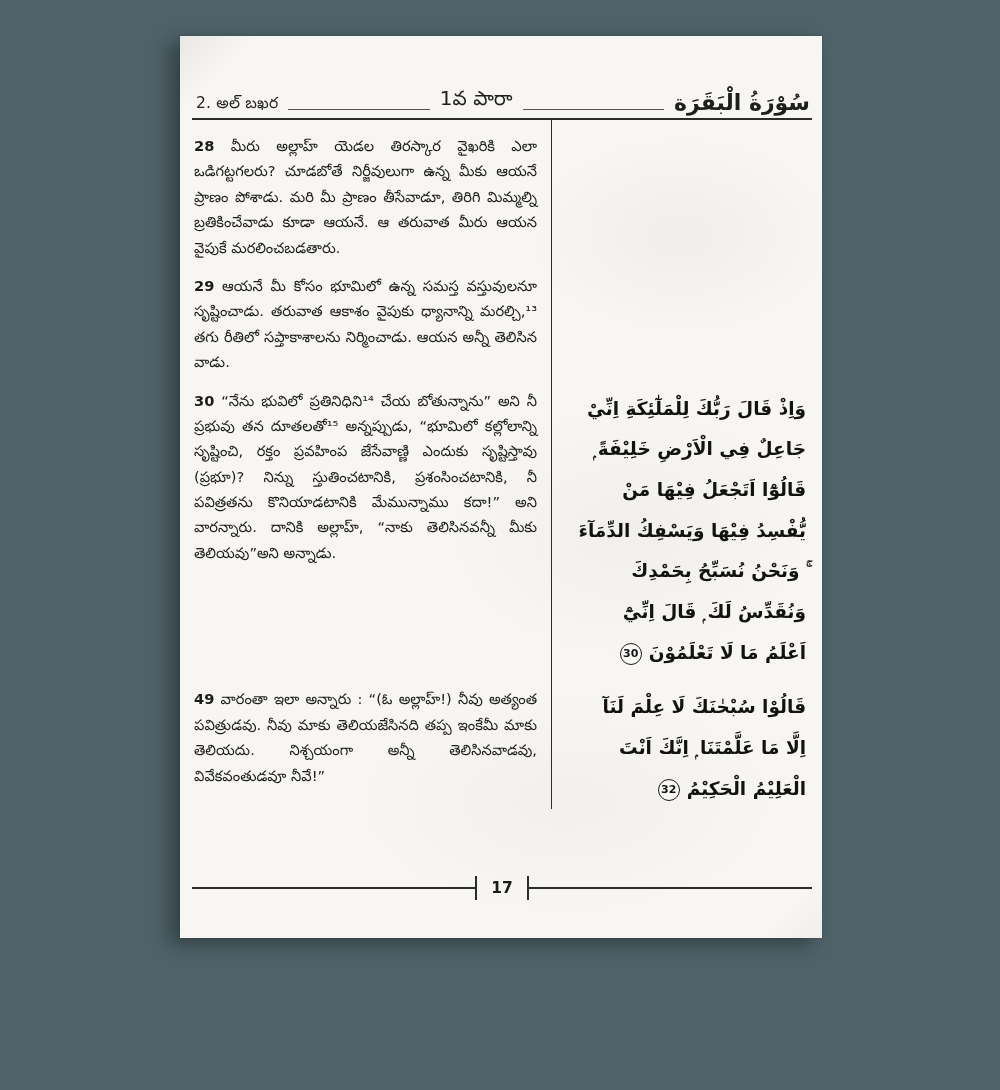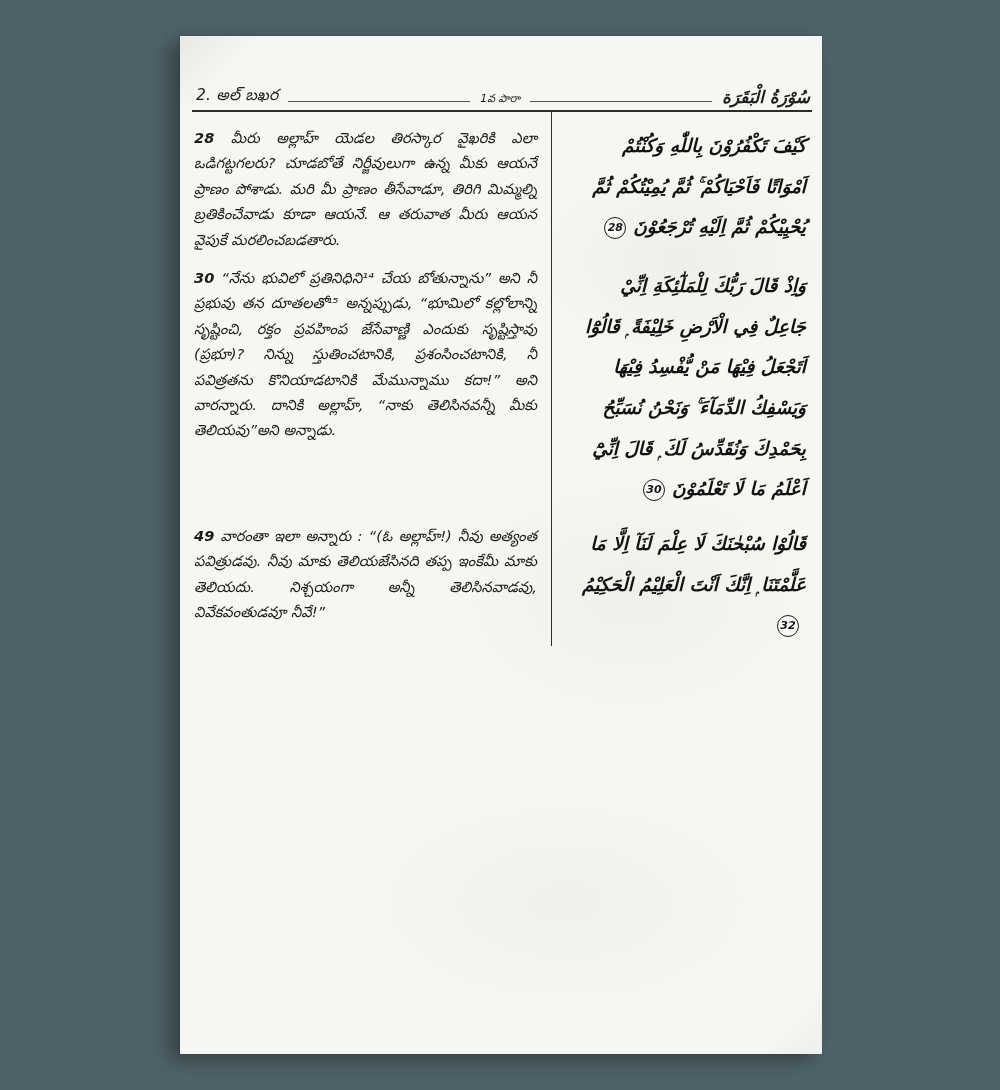--- a/index.html
+++ b/index.html
@@ -2,44 +2,43 @@
 <html><head>
 <meta charset="utf-8">
 <style>
   html,body{margin:0;padding:0;}
   body{
     width:1000px;height:1090px;position:relative;overflow:hidden;
     background:#4e6268;
     font-family:"DejaVu Sans", sans-serif;
   }
   .paper{
-    position:absolute;left:180px;top:36px;width:642px;height:1018px;
+    position:absolute;left:180px;top:36px;width:642px;height:902px;
     background:linear-gradient(135deg,#e9e8e4 0%,#f7f6f2 5%,#f7f6f2 96%,#efeeea 100%);
     box-shadow:-10px 6px 18px rgba(0,0,0,0.35), 0 0 0 1px rgba(0,0,0,0.06);
-    font-style:italic;
   }
   .paper::before{
     content:"";position:absolute;inset:0;pointer-events:none;
     background:
       radial-gradient(220px 140px at 78% 22%, rgba(90,90,90,0.05), transparent 70%),
       radial-gradient(260px 180px at 70% 55%, rgba(90,90,90,0.045), transparent 70%),
       radial-gradient(300px 160px at 60% 85%, rgba(90,90,90,0.04), transparent 70%);
   }
   .content{
     position:absolute;inset:0;box-sizing:border-box;
     padding:50px 10px 0 12px;color:#1e1e1e;
   }
   
   .hdr{
     display:flex;align-items:flex-end;
     border-bottom:2px solid #2c2c2c;padding:0 2px 3px 4px;
   }
   .hdr-left{font-size:15.5px;letter-spacing:.2px;white-space:nowrap;}
-  .hdr-center{font-size:11px;white-space:nowrap;}
-  .hdr-right{font-size:17px;font-weight:bold;direction:rtl;white-space:nowrap;}
+  .hdr-center{font-size:20px;white-space:nowrap;}
+  .hdr-right{font-size:22px;font-weight:bold;direction:rtl;white-space:nowrap;}
   .fill-line{flex:1;border-bottom:1.2px solid #555;margin:0 10px 5px 10px;min-width:30px;}
   
   .main{min-height:650px;}
   .row{display:flex;gap:20px;}
   .t-col{
     width:360px;box-sizing:border-box;flex:0 0 360px;
     padding:0 14px 0 2px;border-right:1.6px solid #2c2c2c;
   }
   .a-col{flex:1;box-sizing:border-box;padding:4px 6px 0 6px;direction:rtl;}
   .t-verse{
@@ -81,26 +80,26 @@
       <span class="fill-line"></span>
       <span class="hdr-right">سُوْرَةُ الْبَقَرَة</span>
     </div>
 
     <div class="main">
 
       <div class="row">
         <div class="t-col">
           <p class="t-verse"><span class="vnum">28</span> <span>మీరు అల్లాహ్ యెడల తిరస్కార వైఖరికి ఎలా ఒడిగట్టగలరు? చూడబోతే నిర్జీవులుగా ఉన్న మీకు ఆయనే ప్రాణం పోశాడు. మరి మీ ప్రాణం తీసేవాడూ, తిరిగి మిమ్మల్ని బ్రతికించేవాడు కూడా ఆయనే. ఆ తరువాత మీరు ఆయన వైపుకే మరలించబడతారు.</span></p>
         </div>
-        <div class="a-col">
-          <p class="a-verse"><span>كَيْفَ تَكْفُرُوْنَ بِاللّٰهِ وَكُنْتُمْ اَمْوَاتًا فَاَحْيَاكُمْ ۚ ثُمَّ يُمِيْتُكُمْ ثُمَّ يُحْيِيْكُمْ ثُمَّ اِلَيْهِ تُرْجَعُوْنَ</span><span class="aya">28</span></p>
-        </div>
       </div>
 
       <div class="row">
+        <div class="t-col">
+          <p class="t-verse"><span class="vnum">29</span> <span>ఆయనే మీ కోసం భూమిలో ఉన్న సమస్త వస్తువులనూ సృష్టించాడు. తరువాత ఆకాశం వైపుకు ధ్యానాన్ని మరల్చి,¹³ తగు రీతిలో సప్తాకాశాలను నిర్మించాడు. ఆయన అన్నీ తెలిసిన వాడు.</span></p>
+        </div>
       </div>
 
       <div class="row">
         <div class="t-col">
           <p class="t-verse"><span class="vnum">30</span> <span>“నేను భువిలో ప్రతినిధిని¹⁴ చేయ బోతున్నాను” అని నీ ప్రభువు తన దూతలతో¹⁵ అన్నప్పుడు, “భూమిలో కల్లోలాన్ని సృష్టించి, రక్తం ప్రవహింప జేసేవాణ్ణి ఎందుకు సృష్టిస్తావు (ప్రభూ)? నిన్ను స్తుతించటానికి, ప్రశంసించటానికి, నీ పవిత్రతను కొనియాడటానికి మేమున్నాము కదా!” అని వారన్నారు. దానికి అల్లాహ్, “నాకు తెలిసినవన్నీ మీకు తెలియవు”అని అన్నాడు.</span></p>
         </div>
         <div class="a-col">
           <p class="a-verse"><span>وَاِذْ قَالَ رَبُّكَ لِلْمَلٰٓئِكَةِ اِنِّيْ جَاعِلٌ فِي الْاَرْضِ خَلِيْفَةً ۭ قَالُوْٓا اَتَجْعَلُ فِيْهَا مَنْ يُّفْسِدُ فِيْهَا وَيَسْفِكُ الدِّمَآءَ ۚ وَنَحْنُ نُسَبِّحُ بِحَمْدِكَ وَنُقَدِّسُ لَكَ ۭ قَالَ اِنِّيْٓ اَعْلَمُ مَا لَا تَعْلَمُوْنَ</span><span class="aya">30</span></p>
         </div>
       </div>
@@ -114,13 +113,18 @@
         </div>
         <div class="a-col">
           <p class="a-verse"><span>قَالُوْا سُبْحٰنَكَ لَا عِلْمَ لَنَآ اِلَّا مَا عَلَّمْتَنَا ۭ اِنَّكَ اَنْتَ الْعَلِيْمُ الْحَكِيْمُ</span><span class="aya">32</span></p>
         </div>
       </div>
 
     </div>
 
   </div>
 
+  <div class="footer">
+    <span class="f-line"></span>
+    <span class="f-num">17</span>
+    <span class="f-line"></span>
+  </div>
 </div>
 
 </body></html>

